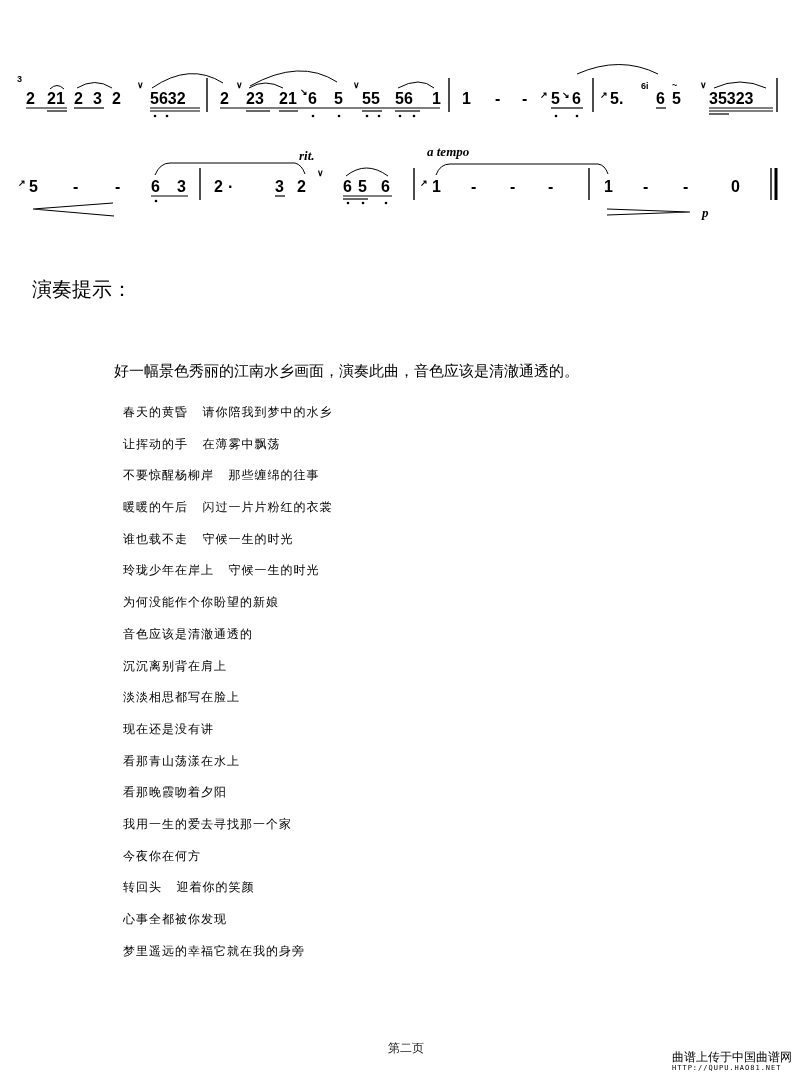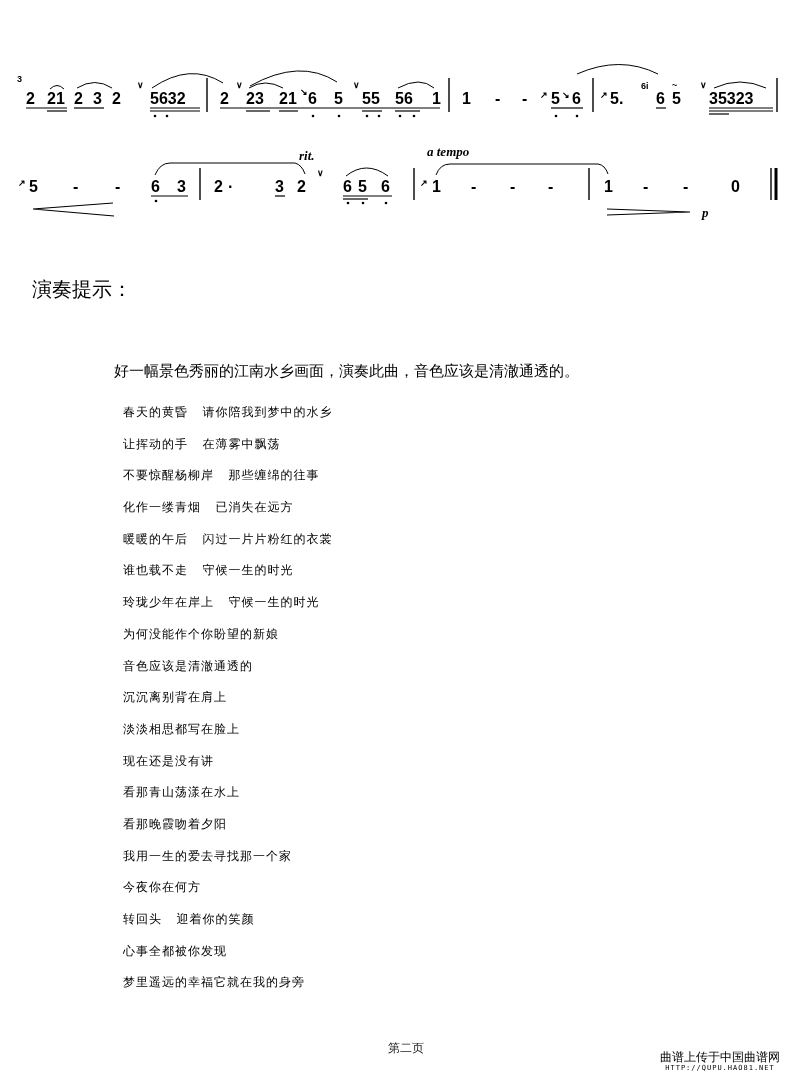--- a/index.html
+++ b/index.html
@@ -10,21 +10,21 @@
   .sm { font-family: "Liberation Sans", sans-serif; font-weight: bold; font-size: 9px; fill: #000; }
   .ital { font-family: "Liberation Serif", serif; font-style: italic; font-weight: bold; font-size: 13px; fill: #000; }
   .line { stroke: #000; stroke-width: 1.2; fill: none; }
   .bar { stroke: #000; stroke-width: 1.4; }
   .slur { stroke: #000; stroke-width: 1; fill: none; }
   .hint-label { position: absolute; left: 32px; top: 276px; font-size: 20px; font-family: "DejaVu Sans", sans-serif; }
   .hint-text { position: absolute; left: 114px; top: 328px; font-size: 15px; font-family: "DejaVu Sans", sans-serif; margin-top: 34px; }
   .lyrics { position: absolute; left: 123px; top: 397px; margin: 0; padding: 0; list-style: none; }
   .lyrics li { height: 31.7px; line-height: 31.7px; font-size: 12px; font-family: "DejaVu Serif", serif; letter-spacing: 1px; white-space: pre; }
   .page-num { position: absolute; left: 388px; top: 1040px; font-size: 12px; font-family: "DejaVu Serif", serif; color: #222; }
-  .wm { position: absolute; right: 14px; top: 1051px; text-align: center; }
+  .wm { position: absolute; right: 2px; top: 1051px; text-align: left; }
   .wm-title { font-size: 12px; font-family: "DejaVu Sans", sans-serif; line-height: 13px; }
   .wm-url { font-size: 7px; font-family: "DejaVu Sans Mono", monospace; letter-spacing: 1px; line-height: 9px; }
 </style>
 </head>
 <body>
 
 <div class="score">
   <svg width="794" height="240" viewBox="0 0 794 240">
 
     <g>
@@ -157,21 +157,20 @@
   </svg>
 </div>
 
 <div class="hint-label">演奏提示：</div>
 <div class="hint-text">好一幅景色秀丽的江南水乡画面，演奏此曲，音色应该是清澈通透的。</div>
 
 <ul class="lyrics">
   <li>春天的黄昏   请你陪我到梦中的水乡</li>
   <li>让挥动的手   在薄雾中飘荡</li>
   <li>不要惊醒杨柳岸   那些缠绵的往事</li>
-  <li>化作一缕青烟   已消失在远方</li>
   <li>暖暖的午后   闪过一片片粉红的衣裳</li>
   <li>谁也载不走   守候一生的时光</li>
   <li>玲珑少年在岸上   守候一生的时光</li>
   <li>为何没能作个你盼望的新娘</li>
   <li>音色应该是清澈通透的</li>
   <li>沉沉离别背在肩上</li>
   <li>淡淡相思都写在脸上</li>
   <li>现在还是没有讲</li>
   <li>看那青山荡漾在水上</li>
   <li>看那晚霞吻着夕阳</li>

